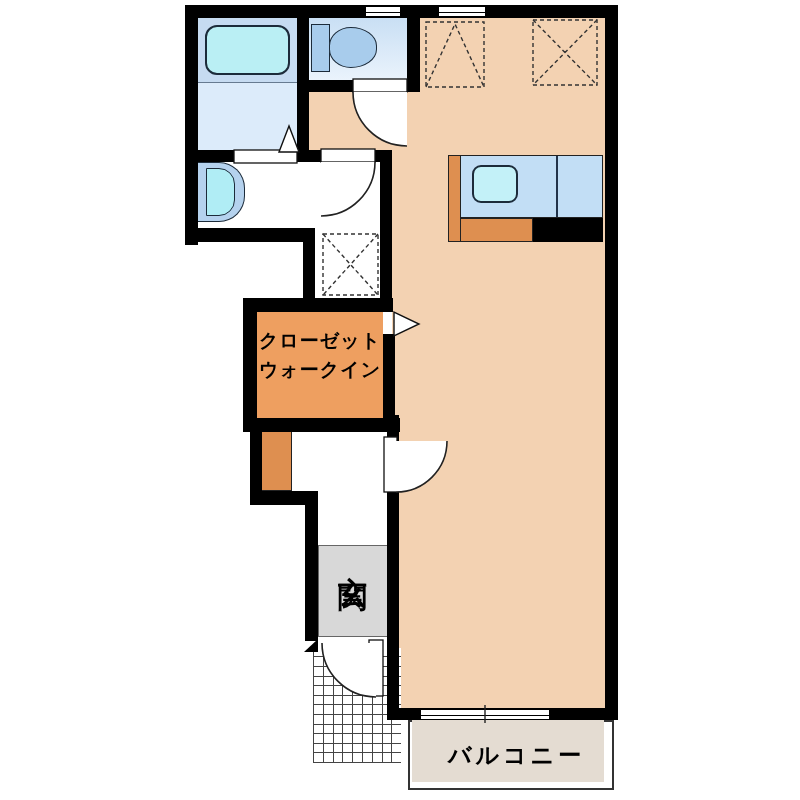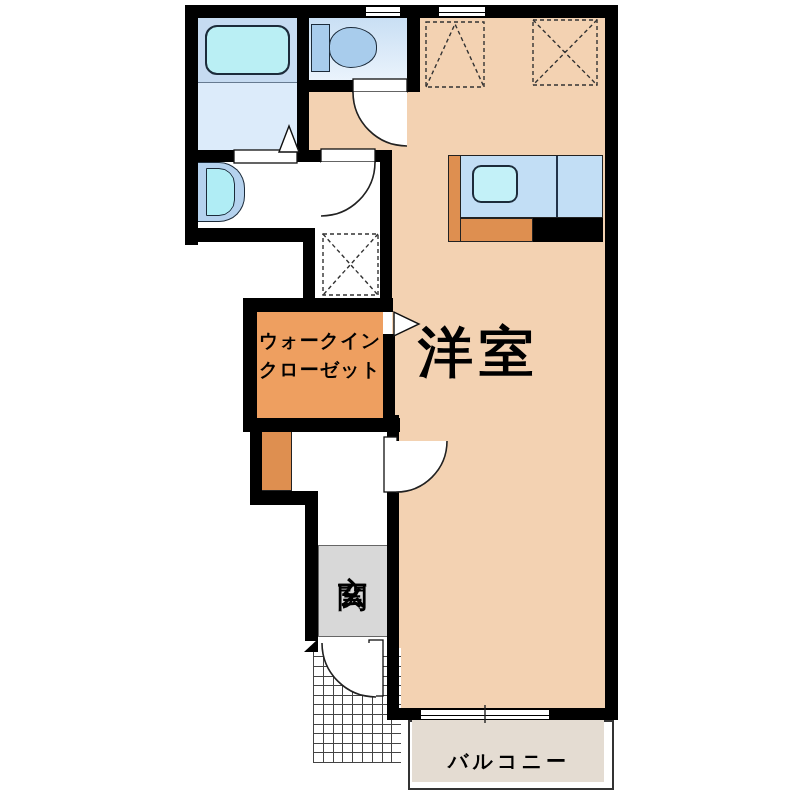--- a/index.html
+++ b/index.html
@@ -34,21 +34,21 @@
   
   .win{background:#fff;border:1.5px solid #000;box-sizing:border-box;z-index:4;}
   .win .mid{position:absolute;left:0;right:0;top:50%;height:1px;background:#000;}
   svg.overlay{position:absolute;left:0;top:0;z-index:6;pointer-events:none;}
   
   .lbl{position:absolute;z-index:9;color:#000;font-weight:bold;}
   .lbl-main{font-size:55px;letter-spacing:6px;}
   .lbl-size{font-size:50px;letter-spacing:1px;}
   .lbl-closet{font-size:19px;line-height:1.55;text-align:center;letter-spacing:1px;}
   .lbl-genkan{font-size:29px;writing-mode:vertical-rl;text-orientation:upright;letter-spacing:8px;}
-  .lbl-balcony{font-size:20px;letter-spacing:4px;margin-top:8px;}
+  .lbl-balcony{font-size:23px;letter-spacing:4px;}
 </style>
 </head>
 <body>
 
 <div id="stage">
 
   <div class="abs fill peach" style="left:420px;top:18px;width:185px;height:72px;"></div>
   <div class="abs fill peach" style="left:308px;top:90px;width:297px;height:62px;"></div>
   <div class="abs fill peach" style="left:392px;top:152px;width:213px;height:558px;"></div>
 
@@ -137,21 +137,20 @@
       <path d="M426,87 L455,24 L484,87"></path>
       <rect x="533" y="20" width="64" height="65"></rect>
       <path d="M533,20 L597,85 M597,20 L533,85"></path>
       <rect x="323" y="234" width="55" height="61"></rect>
       <path d="M323,234 L378,295 M378,234 L323,295"></path>
     </g>
 
     <line x1="485" y1="705" x2="485" y2="723" stroke="#222" stroke-width="1.4"></line>
   </svg>
 
-  <div class="lbl lbl-main" style="left:418px;top:316px;">洋室</div>
   <div class="lbl lbl-closet" style="left:250px;top:326px;width:140px;">
+    <div>クローゼット</div>
     <div>ウォークイン</div>
-    <div>クローゼット</div>
   </div>
   <div class="lbl lbl-genkan" style="left:333px;top:552px;">玄関</div>
   <div class="lbl lbl-balcony" style="left:448px;top:740px;">バルコニー</div>
 
 </div>
 
 </body></html>

